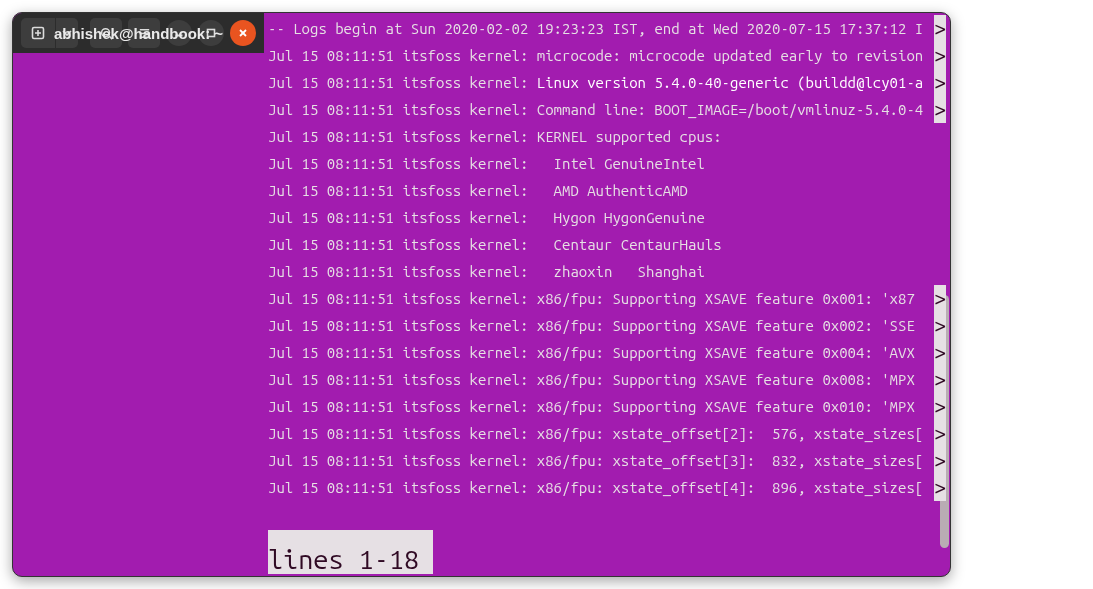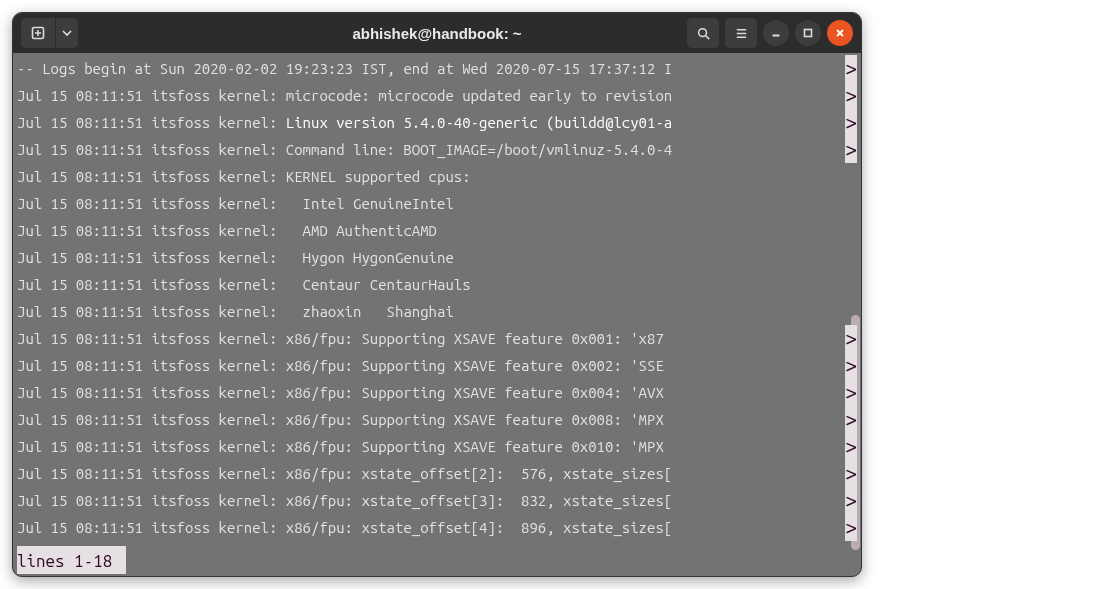--- a/index.html
+++ b/index.html
@@ -2,29 +2,29 @@
 <html><head>
 <meta charset="utf-8">
 <style>
   * { margin: 0; padding: 0; box-sizing: border-box; }
   body {
     background: #fff;
     font-family: sans-serif;
     padding: 12px;
   }
   .window {
-    width: 850px;
+    width: 939px;
     height: 565px;
-    background: #737373;
+    background: #a21caf;
     border: 1px solid #333;
     border-radius: 10px;
     overflow: hidden;
     box-shadow: 0 4px 14px rgba(0,0,0,0.35);
     display: flex;
-    flex-direction: column;
+    flex-direction: row;
   }
   .titlebar {
     height: 40px;
     background: #2c2c2c;
     display: flex;
     align-items: center;
     padding: 0 8px;
     gap: 6px;
     position: relative;
   }
@@ -88,23 +88,23 @@
     flex: 0 0 auto;
   }
   .bold { font-weight: 400; color: #ffffff; }
   .status {
     position: absolute;
     left: 4px;
     bottom: 2px;
     background: #e6e0e4;
     color: #300a24;
     font-family: "Ubuntu Mono","DejaVu Sans Mono",Menlo,Consolas,monospace;
-    font-size: 17px;
+    font-size: 27px;
     line-height: 27px;
-    padding: 0 2px 0 0;
+    padding: 16px 2px 0 0;
   }
   .cursor-block {
     display: inline-block;
     width: 11px;
     height: 24px;
     background: #e6e0e4;
     vertical-align: text-bottom;
     margin-left: 1px;
   }
   .wrap-indicator {

